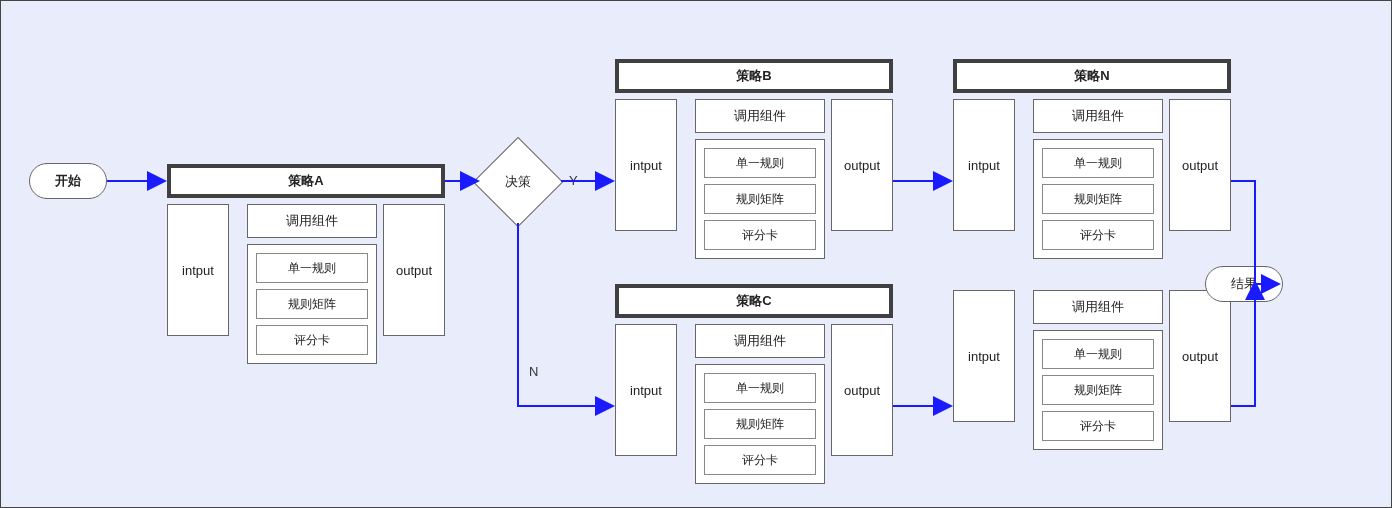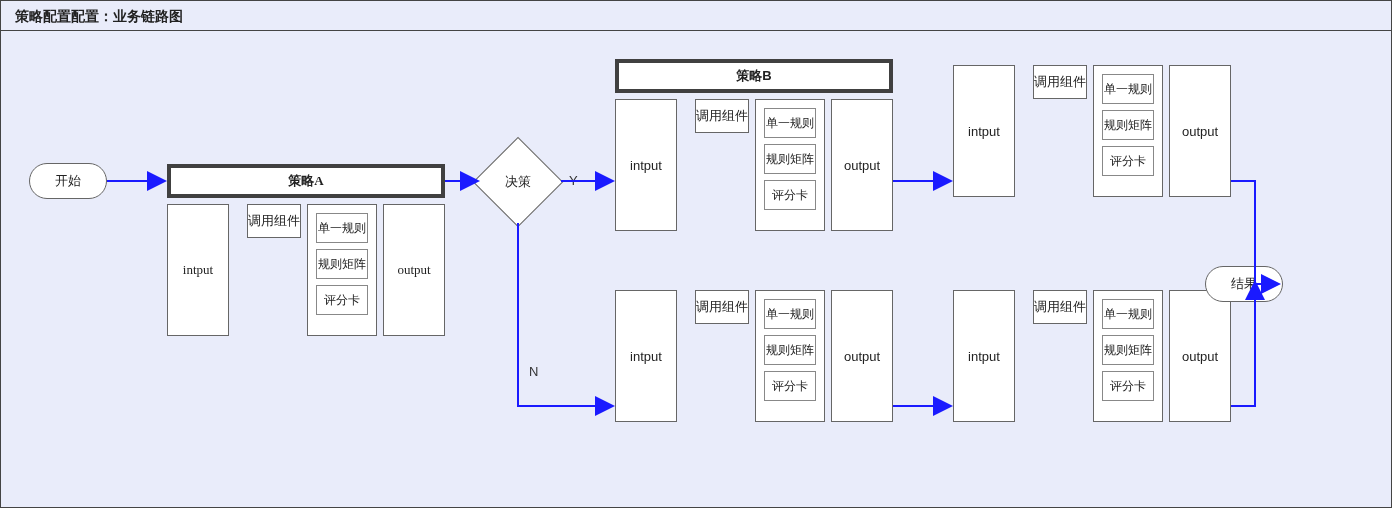--- a/index.html
+++ b/index.html
@@ -65,21 +65,21 @@
     display:flex;
     align-items:center;
     justify-content:center;
     height:132px;
     width:62px;
     text-align:center;
   }
   .mid {
     flex:1;
     display:flex;
-    flex-direction:row;
+    flex-direction:column;
     gap:6px;
     margin-left:12px;
   }
   .mid-header {
     height:34px;
     border:1px solid #666;
     background:#fff;
     display:flex;
     align-items:center;
     justify-content:center;
@@ -129,27 +129,26 @@
     left:0; top:0;
     width:1392px;
     height:508px;
     pointer-events:none;
   }
 </style>
 </head>
 <body>
 
 <div class="panel">
-  <div class="panel-title">策略配置配置：业务链路图</div>
-
-  <div class="node pill" style="left:28px; top:162px;">
+
+  <div class="node pill" style="left:28px; top:162px;font-weight:bold;">
     <span>开始</span>
   </div>
 
-  <div class="strat" style="left:166px; top:163px;font-family:Liberation Serif, serif;">
+  <div class="strat" style="left:166px; top:163px;">
     <div class="strat-header">策略A</div>
     <div class="strat-body">
       <div class="col">intput</div>
       <div class="mid">
         <div class="mid-header">调用组件</div>
         <div class="mid-list">
           <div class="rule">单一规则</div>
           <div class="rule">规则矩阵</div>
           <div class="rule">评分卡</div>
         </div>
@@ -174,35 +173,37 @@
           <div class="rule">单一规则</div>
           <div class="rule">规则矩阵</div>
           <div class="rule">评分卡</div>
         </div>
       </div>
       <div class="col">output</div>
     </div>
   </div>
 
   <div class="strat" style="left:614px; top:283px;">
+    <div class="strat-header">策略C</div>
     <div class="strat-body">
       <div class="col">intput</div>
       <div class="mid">
         <div class="mid-header">调用组件</div>
         <div class="mid-list">
           <div class="rule">单一规则</div>
           <div class="rule">规则矩阵</div>
           <div class="rule">评分卡</div>
         </div>
       </div>
       <div class="col">output</div>
     </div>
   </div>
 
   <div class="strat" style="left:952px; top:58px;">
+    <div class="strat-header">策略N</div>
     <div class="strat-body">
       <div class="col">intput</div>
       <div class="mid">
         <div class="mid-header">调用组件</div>
         <div class="mid-list">
           <div class="rule">单一规则</div>
           <div class="rule">规则矩阵</div>
           <div class="rule">评分卡</div>
         </div>
       </div>

